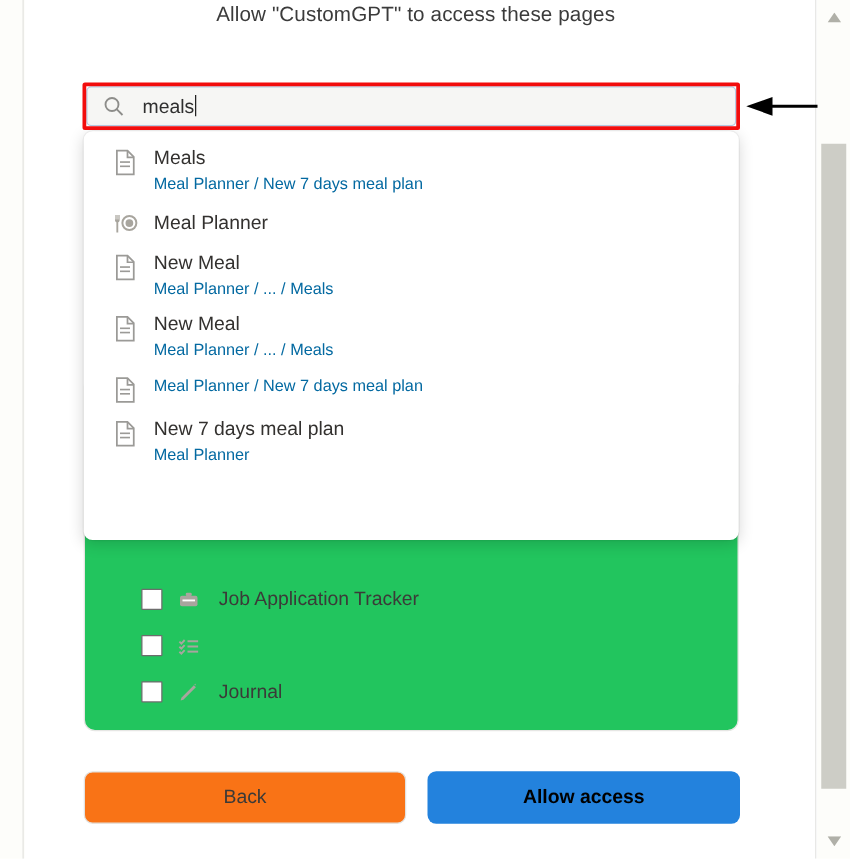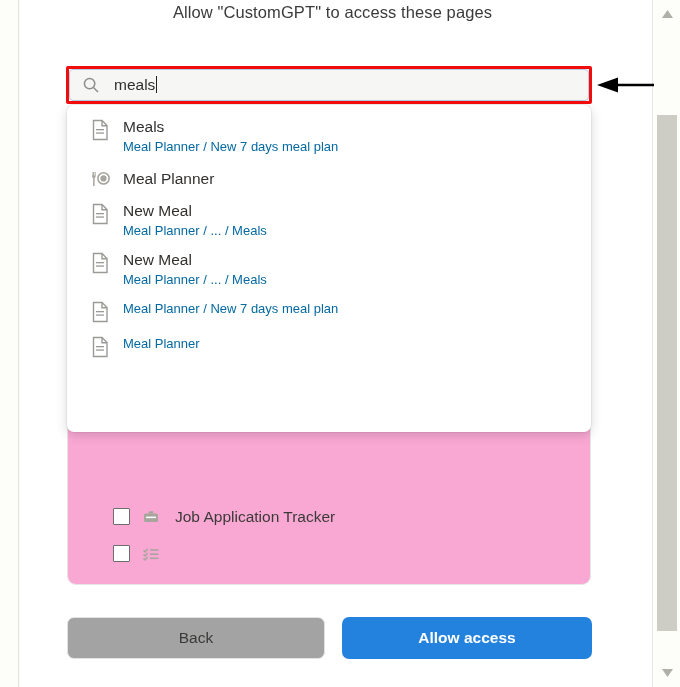--- a/index.html
+++ b/index.html
@@ -134,21 +134,21 @@
     margin-top: 1px;
   }
   .result-item.no-path { align-items: center; min-height: 34px; }
   .result-item.no-path .result-text { margin-top: 0; }
 
   
   .list-panel {
     position: absolute;
     left: 67px; top: 300px;
     width: 524px; height: 285px;
-    background: #f9a8d4;
+    background: #22c55e;
     border: 1px solid #e6e6e4;
     border-radius: 9px;
     z-index: 1;
     overflow: hidden;
   }
   .list-rows {
     position: absolute;
     left: 0; bottom: 12px;
     width: 100%;
   }
@@ -191,28 +191,28 @@
     height: 42px;
     border-radius: 7px;
     font-size: 15.5px;
     display: flex;
     align-items: center;
     justify-content: center;
     cursor: pointer;
   }
   .btn-back {
     width: 258px;
-    background: #a3a3a3;
+    background: #f97316;
     border: 1px solid #e2e2e0;
     color: #3b3a38;
   }
   .btn-allow {
     width: 250px;
     border: none;
-    color: #ffffff;
+    color: #000000;
     font-weight: bold;
   }
 
   
   .scrollbar {
     position: absolute;
     right: 0; top: 0;
     width: 26px; height: 687px;
     background: #fdfdfa;
   }
@@ -263,20 +263,30 @@
             <path d="M2.5 6.3l1.6 1.6 2.6-2.9" stroke="#a8a59e" stroke-width="1.5" fill="none"></path>
             <path d="M2.5 10.4l1.6 1.6 2.6-2.9" stroke="#a8a59e" stroke-width="1.5" fill="none"></path>
             <path d="M2.5 14.4l1.6 1.6 2.6-2.9" stroke="#a8a59e" stroke-width="1.5" fill="none"></path>
             <rect x="9" y="5.2" width="8.5" height="1.6" fill="#a8a59e"></rect>
             <rect x="9" y="9.4" width="8.5" height="1.6" fill="#a8a59e"></rect>
             <rect x="9" y="13.5" width="8.5" height="1.6" fill="#a8a59e"></rect>
           </svg>
         </span>
       </div>
 
+      <div class="list-row">
+        <div class="row-checkbox"></div>
+        <span class="row-icon">
+          <svg width="20" height="20" viewBox="0 0 20 20">
+            <path d="M3.5 16.4l2.2-.6 10-10-1.6-1.6-10 10z" fill="#a8a59e"></path>
+            <path d="M14.4 3.4l1.3-.5-.4 1.4z" fill="#a8a59e"></path>
+          </svg>
+        </span>
+        <span class="row-label">Journal</span>
+      </div>
 
     </div>
   </div>
 
   <div class="search-wrap">
     <div class="search-field">
       <span class="search-icon">
         <svg width="18" height="18" viewBox="0 0 18 18">
           <circle cx="7.6" cy="7.6" r="5.2" fill="none" stroke="#8d8d8a" stroke-width="1.5"></circle>
           <line x1="11.5" y1="11.5" x2="16" y2="16" stroke="#8d8d8a" stroke-width="1.5"></line>
@@ -371,20 +381,21 @@
     <div class="result-item">
       <span class="result-icon">
         <svg width="20" height="22" viewBox="0 0 20 22">
           <path d="M3.5 1.5h8.5l5 5v14h-13.5z" fill="#ffffff" stroke="#9b9a97" stroke-width="1.4"></path>
           <path d="M12 1.6v5.2h5" fill="none" stroke="#9b9a97" stroke-width="1.4"></path>
           <rect x="6" y="10" width="8" height="1.3" fill="#9b9a97"></rect>
           <rect x="6" y="13.4" width="8" height="1.3" fill="#9b9a97"></rect>
         </svg>
       </span>
       <span class="result-text">
+        <div class="result-title">New 7 days meal plan</div>
         <div class="result-path">Meal Planner</div>
       </span>
     </div>
 
   </div>
 
   <div class="footer">
     <div class="btn btn-back">Back</div>
     <div class="btn btn-allow" style="background: rgb(35, 130, 221);">Allow access</div>
   </div>

